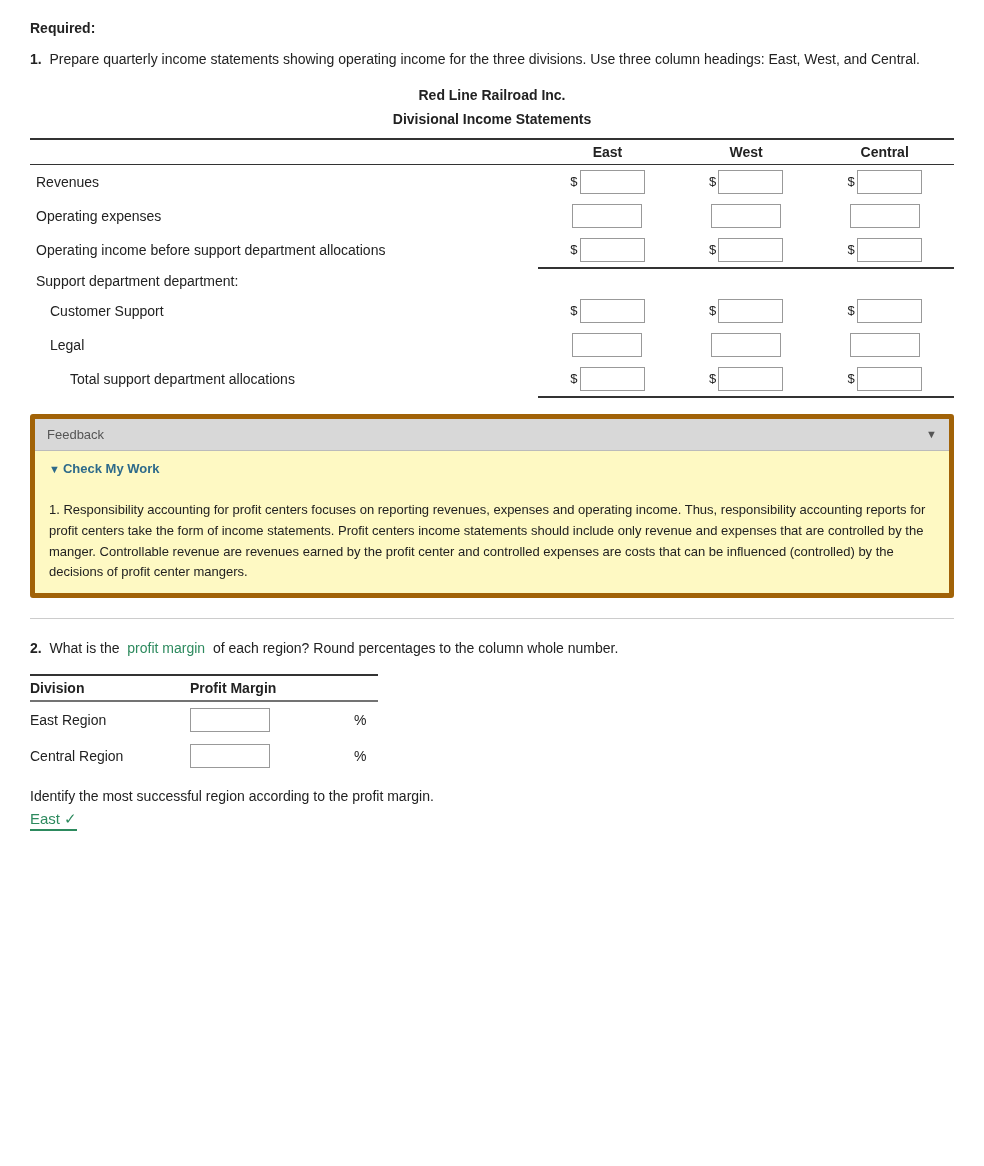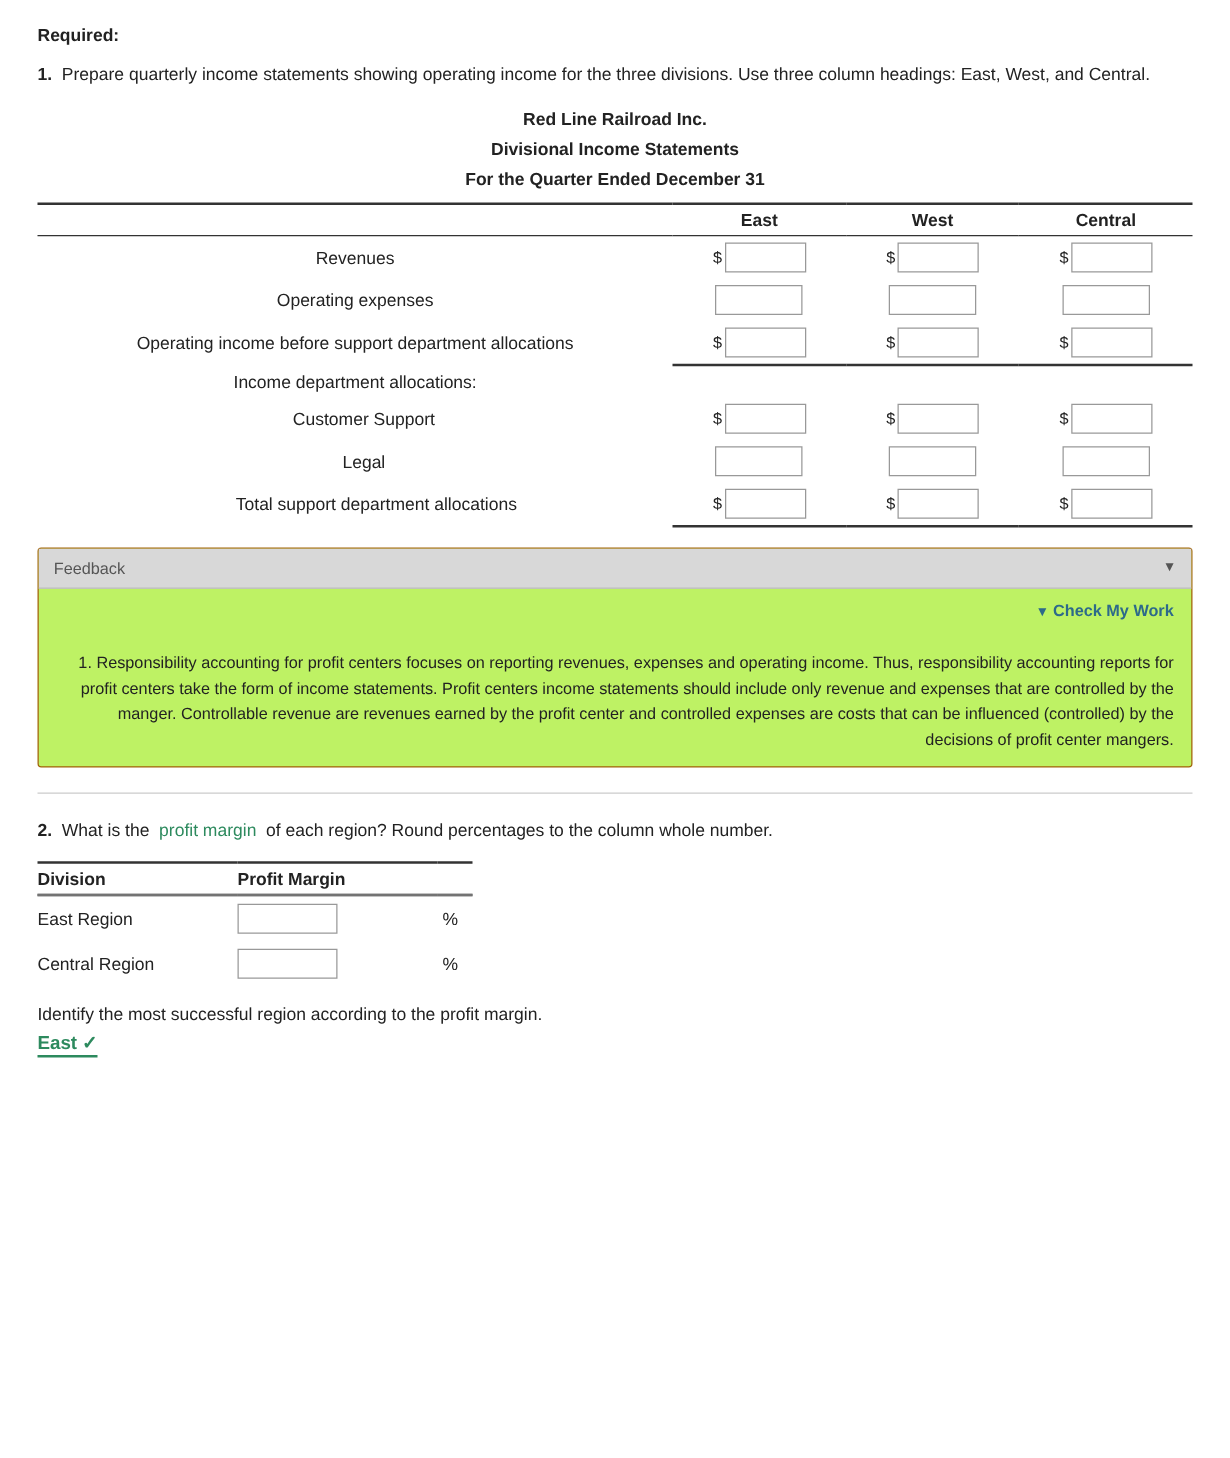--- a/index.html
+++ b/index.html
@@ -41,21 +41,21 @@
     }
     .income-table thead tr.header-row {
       border-top: 2px solid #333;
       border-bottom: 1px solid #333;
     }
     .income-table tbody tr td {
       padding: 5px 6px;
       vertical-align: middle;
     }
     .income-table .label-cell {
-      text-align: center;
+      text-align: left;
     }
     .income-table .input-cell {
       text-align: center;
     }
     .dollar-input-wrap {
       display: inline-flex;
       align-items: center;
       gap: 1px;
     }
     .dollar-sign {
@@ -70,26 +70,25 @@
       font-size: 13px;
       text-align: right;
       padding: 0 3px;
     }
     .no-dollar .income-input {
       width: 70px;
     }
     .indent-1 { padding-left: 20px !important; }
     .indent-2 { padding-left: 40px !important; }
     .feedback-box {
-      border: 1px solid #a16207;
-      background: #bef264;
+      border: 5px solid #a16207;
+      background: #fef9c3;
       border-radius: 3px;
       margin: 16px 0;
       padding: 0;
-      text-align: right;
     }
     .feedback-header {
       display: flex;
       justify-content: space-between;
       align-items: center;
       padding: 8px 12px;
       background: #d8d8d8;
       border-bottom: 1px solid #bbb;
     }
     .feedback-header-label {
@@ -151,21 +150,21 @@
     }
     .percent-sign {
       margin-left: 4px;
     }
     .identify-text {
       margin-bottom: 6px;
       font-size: 14px;
     }
     .east-answer {
       color: #2d8a5e;
-      font-weight: bold;
+      font-weight: normal;
       font-size: 15px;
       border-bottom: 2px solid #2d8a5e;
       display: inline-block;
       padding-bottom: 1px;
     }
     .checkmark {
       color: #2d8a5e;
       margin-left: 4px;
     }
     .q2-profit-link {
@@ -184,21 +183,20 @@
 
 <div class="question-block">
   <p class="question-text">
     <span class="question-num">1.</span>
     &nbsp;<span>Prepare quarterly income statements showing operating income for the three divisions. Use three column headings: East, West, and Central.</span>
   </p>
 
   <div class="company-header">
     <div>Red Line Railroad Inc.</div>
     <div>Divisional Income Statements</div>
-    <div>For the Quarter Ended December 31</div>
   </div>
 
   <table class="income-table">
     <thead>
       <tr class="header-row">
         <th style="width:55%; text-align:left;"></th>
         <th>East</th>
         <th>West</th>
         <th>Central</th>
       </tr>
@@ -256,21 +254,21 @@
         </td>
         <td class="input-cell" style="border-bottom:2px solid #333;">
           <div class="dollar-input-wrap">
             <span class="dollar-sign">$</span>
             <input class="income-input" type="text" value="" style="">
           </div>
         </td>
       </tr>
 
       <tr>
-        <td class="label-cell">Income department allocations:</td>
+        <td class="label-cell">Support department department:</td>
         <td></td>
         <td></td>
         <td></td>
       </tr>
 
       <tr>
         <td class="label-cell indent-1">Customer Support</td>
         <td class="input-cell">
           <div class="dollar-input-wrap">
             <span class="dollar-sign">$</span>

